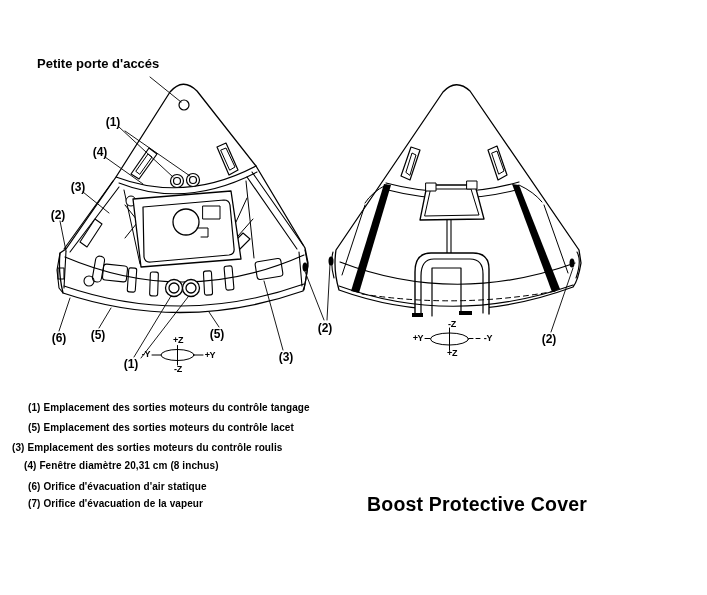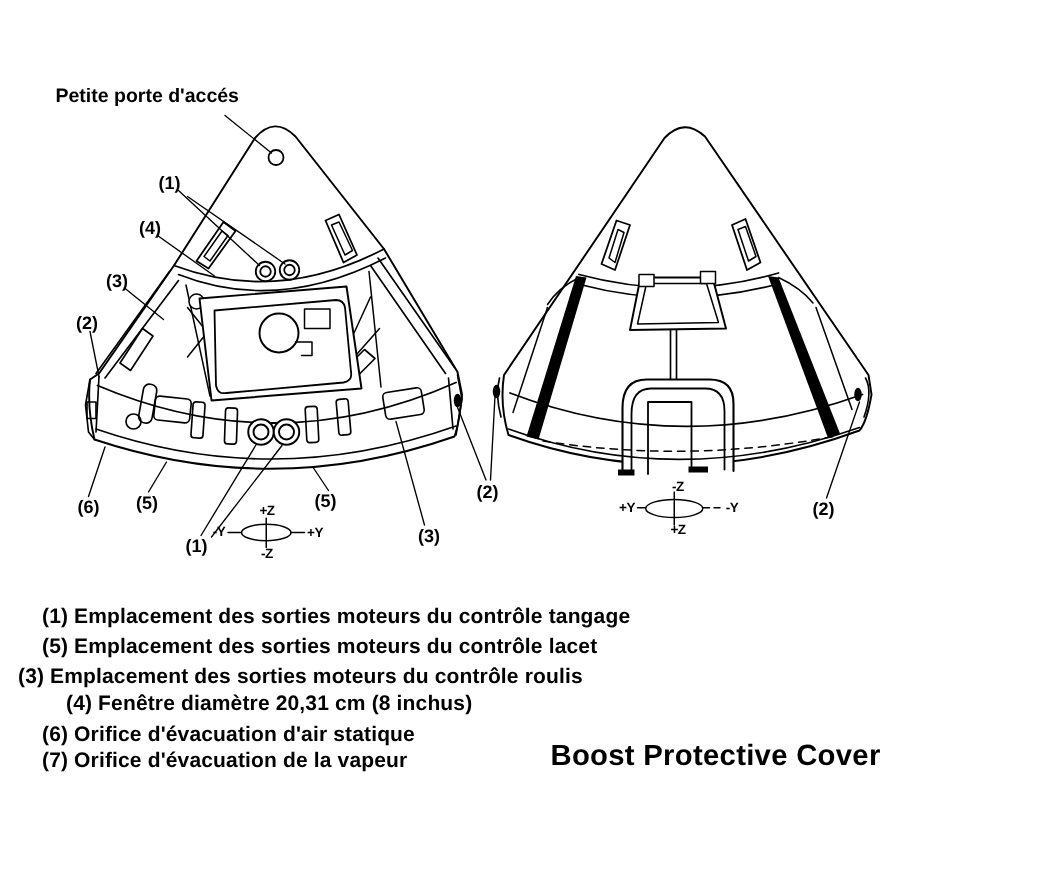--- a/index.html
+++ b/index.html
@@ -3,21 +3,21 @@
 <meta charset="utf-8">
 <style>
   html,body{margin:0;padding:0;background:#fff;}
   .cv{position:relative;width:643px;height:595px;background:#ffffff;overflow:hidden;
       font-family:"Liberation Sans",sans-serif;color:#000;}
   .cv svg{position:absolute;left:0;top:0;}
   .t{position:absolute;font-weight:bold;white-space:nowrap;color:#000;}
   .access{font-size:13px;}
   .callout{font-size:12px;transform:translate(-50%,-50%);}
   .axis{font-size:9px;transform:translate(-50%,-50%);letter-spacing:-0.3px;}
-  .leg{font-size:14px;letter-spacing:0.1px;}
+  .leg{font-size:10px;letter-spacing:0.1px;}
   .title{font-size:19.5px;letter-spacing:0.2px;text-align:center;}
 </style>
 </head>
 <body>
 
 <div class="cv">
 
   <svg width="707" height="595" viewBox="0 0 707 595" fill="none" stroke="#000" stroke-width="1.3" stroke-linecap="round" stroke-linejoin="round">
 
     <g>
@@ -204,20 +204,20 @@
 
   <div class="t axis" style="left:452px;top:324px">-Z</div>
   <div class="t axis" style="left:418px;top:338px">+Y</div>
   <div class="t axis" style="left:488px;top:338px">-Y</div>
   <div class="t axis" style="left:452px;top:353px">+Z</div>
 
   <div>
     <div class="t leg" style="left:28px;top:402px">(1) Emplacement des sorties moteurs du contrôle tangage</div>
     <div class="t leg" style="left:28px;top:422px">(5) Emplacement des sorties moteurs du contrôle lacet</div>
     <div class="t leg" style="left:12px;top:442px">(3) Emplacement des sorties moteurs du contrôle roulis</div>
-    <div class="t leg" style="left:44px;top:460px">(4) Fenêtre diamètre 20,31 cm (8 inchus)</div>
+    <div class="t leg" style="left:24px;top:460px">(4) Fenêtre diamètre 20,31 cm (8 inchus)</div>
     <div class="t leg" style="left:28px;top:481px">(6) Orifice d'évacuation d'air statique</div>
     <div class="t leg" style="left:28px;top:498px">(7) Orifice d'évacuation de la vapeur</div>
   </div>
 
   <div class="t title" style="left:367px;top:493px">Boost Protective Cover</div>
 
 </div>
 
 </body></html>

